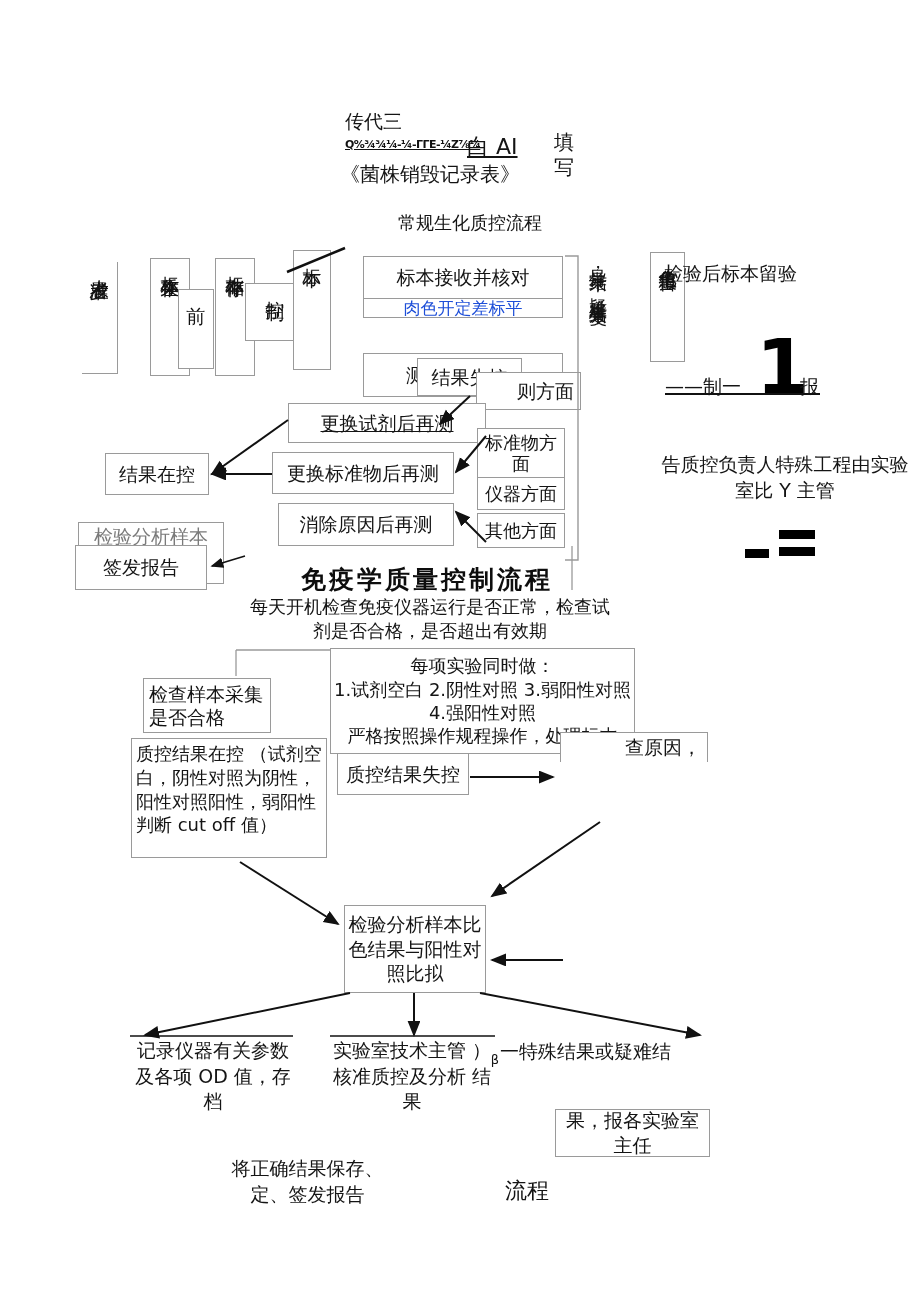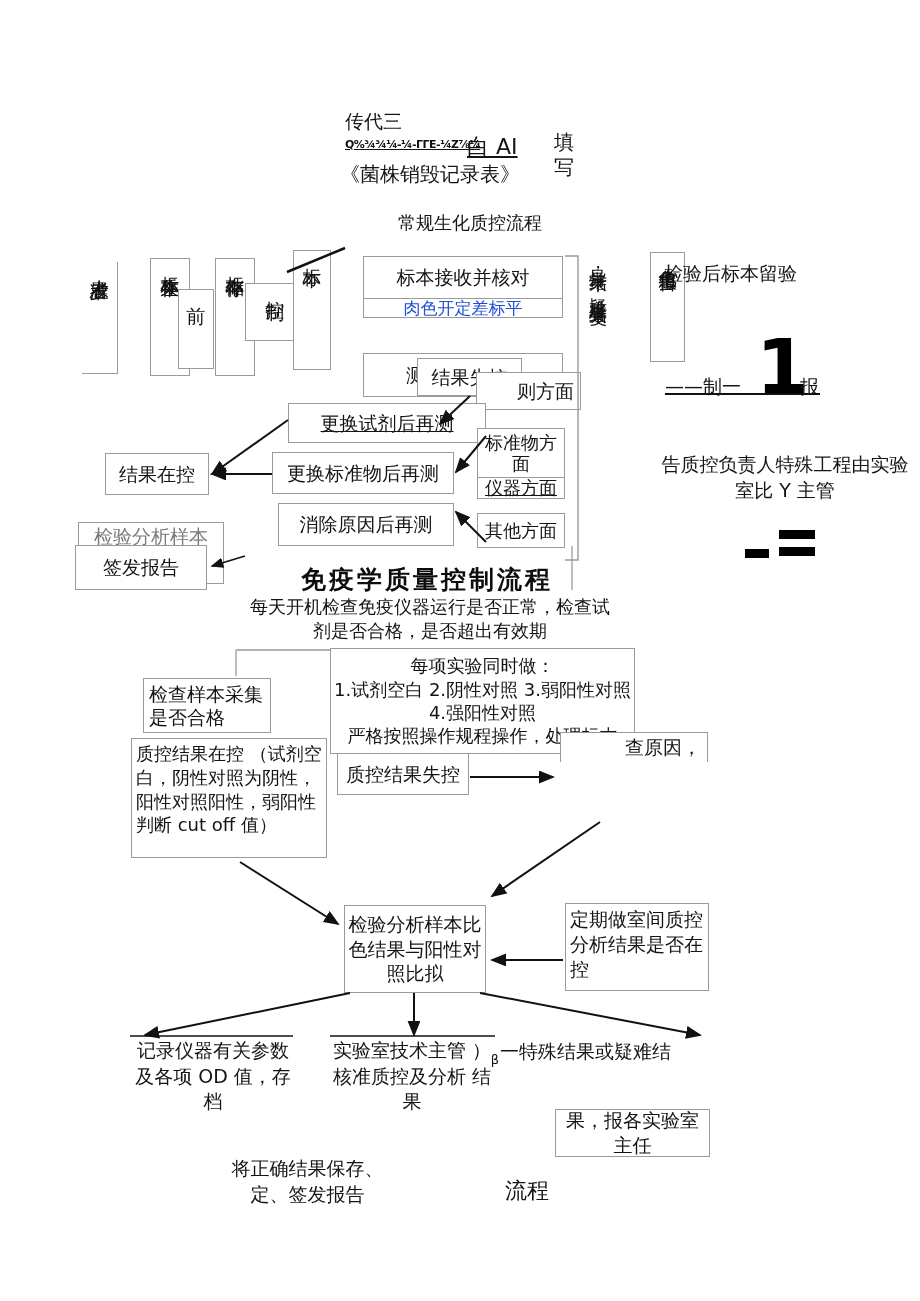--- a/index.html
+++ b/index.html
@@ -148,21 +148,21 @@
 
   <div class="node" style="left:272px; top:452px; width:182px; height:42px; font-size:19px;">更换标准物后再测</div>
 
   <div class="node" style="left:278px; top:503px; width:176px; height:43px; font-size:19px;">消除原因后再测</div>
 
   <div class="node" style="left:105px; top:453px; width:104px; height:42px; font-size:19px;">结果在控</div>
 
   <div class="node" style="left:477px; top:428px; width:88px; height:50px; font-size:18px; white-space:pre-line;">标准物方
 面</div>
 
-  <div class="node" style="left:477px; top:477px; width:88px; height:22px; font-size:18px;text-decoration:underline;">仪器方面</div>
+  <div class="node" style="left:477px; top:477px; width:88px; height:33px; font-size:18px;">仪器方面</div>
 
   <div class="node" style="left:477px; top:513px; width:88px; height:35px; font-size:18px;">其他方面</div>
 
   <div class="node" style="left:78px; top:522px; width:146px; height:62px; font-size:19px; align-items:flex-start; color:#7a7a7a;">检验分析样本</div>
 
   <div class="node" style="left:75px; top:545px; width:132px; height:45px; font-size:19px;">签发报告</div>
 
   <svg class="lines">
     <defs>
       <marker id="ah" markerWidth="9" markerHeight="9" refX="7" refY="3.2" orient="auto">
@@ -225,21 +225,20 @@
   <div class="node" style="left:131px; top:738px; width:196px; height:120px; font-size:18px; justify-content:flex-start; align-items:flex-start; text-align:left; padding:3px 4px; line-height:1.32;">质控结果在控
 （试剂空白，阴性对照为阴性，阳性对照阳性，弱阳性判断 cut off 值）</div>
 
   <div class="node" style="left:337px; top:753px; width:132px; height:42px; font-size:19px;">质控结果失控</div>
 
   <div class="node" style="left:560px; top:732px; width:148px; height:30px; font-size:19px; justify-content:flex-end; padding-right:6px; border-bottom:none;">查原因，</div>
 
 
   <div class="node" style="left:344px; top:905px; width:142px; height:88px; font-size:19px; white-space:pre-line; line-height:1.3;">检验分析样本比色结果与阳性对照比拟</div>
 
-  <div class="node" style="left:565px; top:903px; width:144px; height:88px; font-size:19px; justify-content:flex-start; align-items:flex-start; text-align:left; padding:3px 4px; line-height:1.32;">定期做室间质控分析结果是否在控</div>
 
   <div class="node" style="left:555px; top:1109px; width:155px; height:48px; font-size:19px; line-height:1.3;">果，报各实验室主任</div>
 
   <svg class="lines">
     <defs>
       <marker id="ah2" markerWidth="9" markerHeight="9" refX="7" refY="3.2" orient="auto">
         <path d="M0,0 L8,3.2 L0,6.4 z" fill="#111"></path>
       </marker>
     </defs>
 

